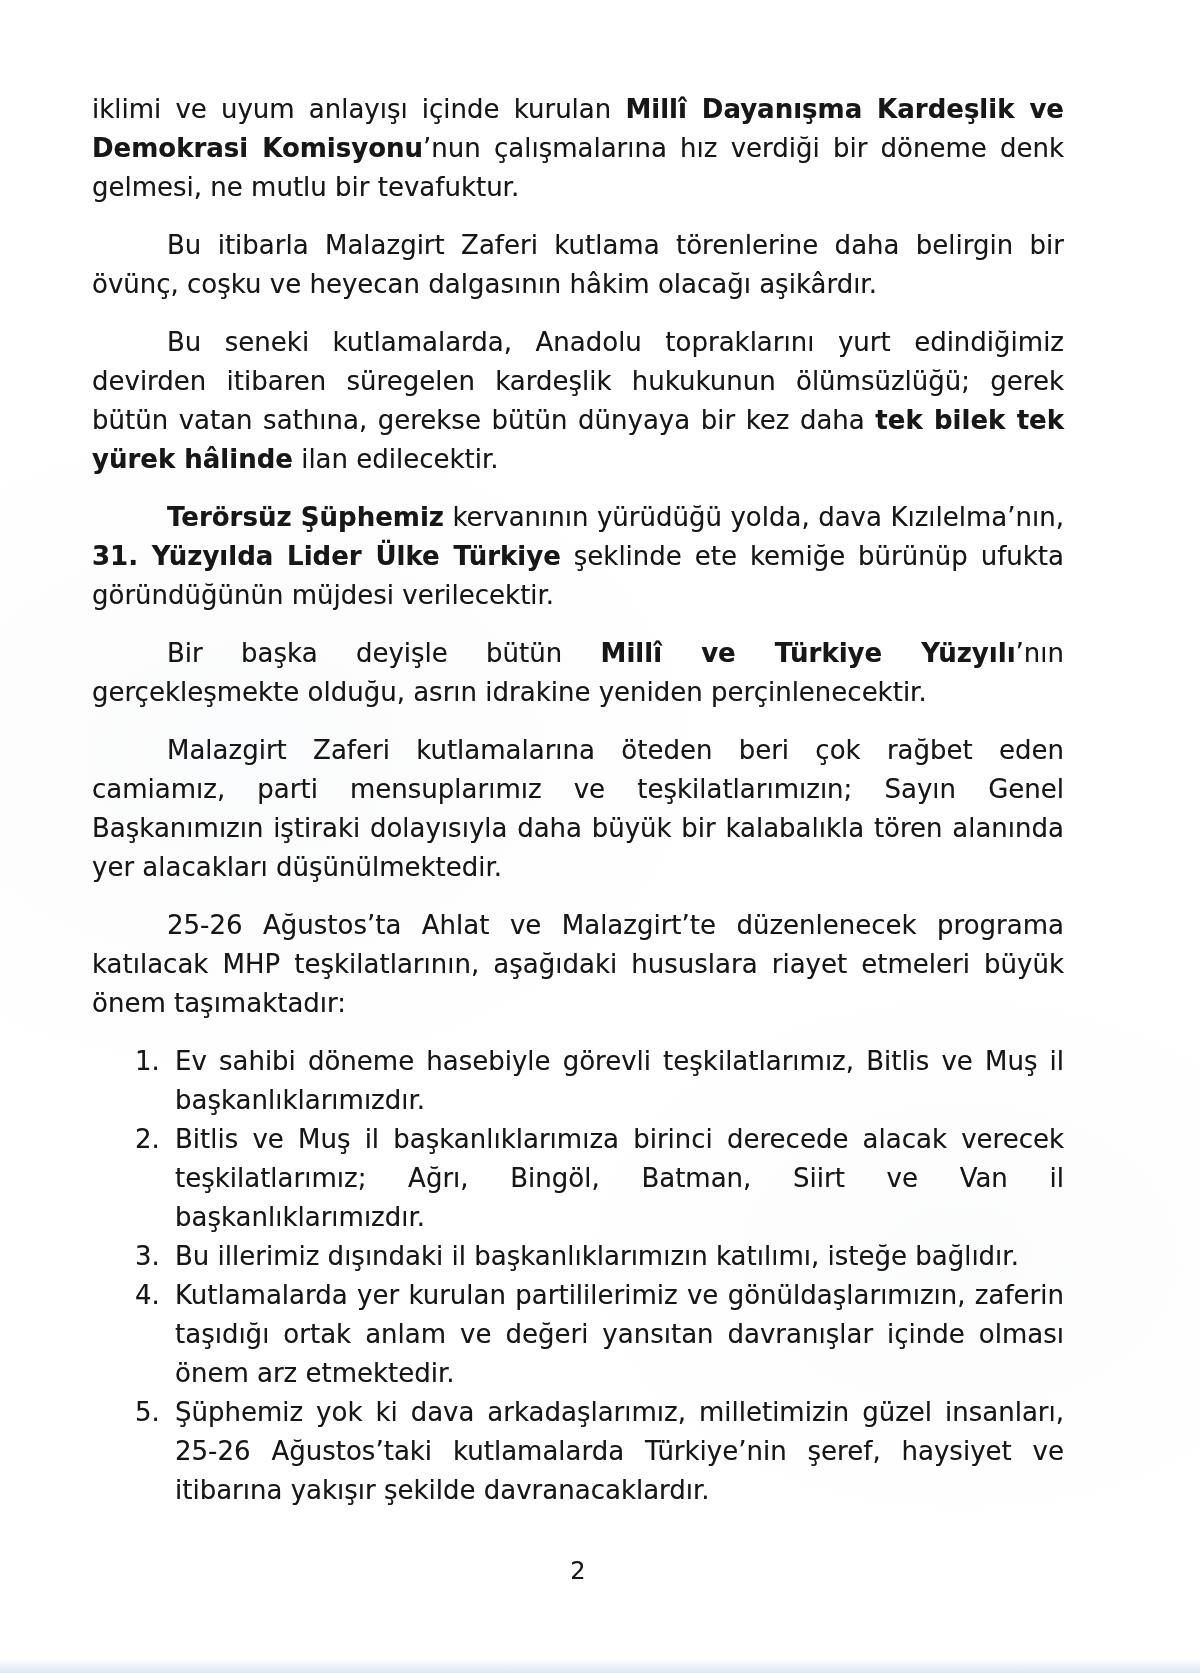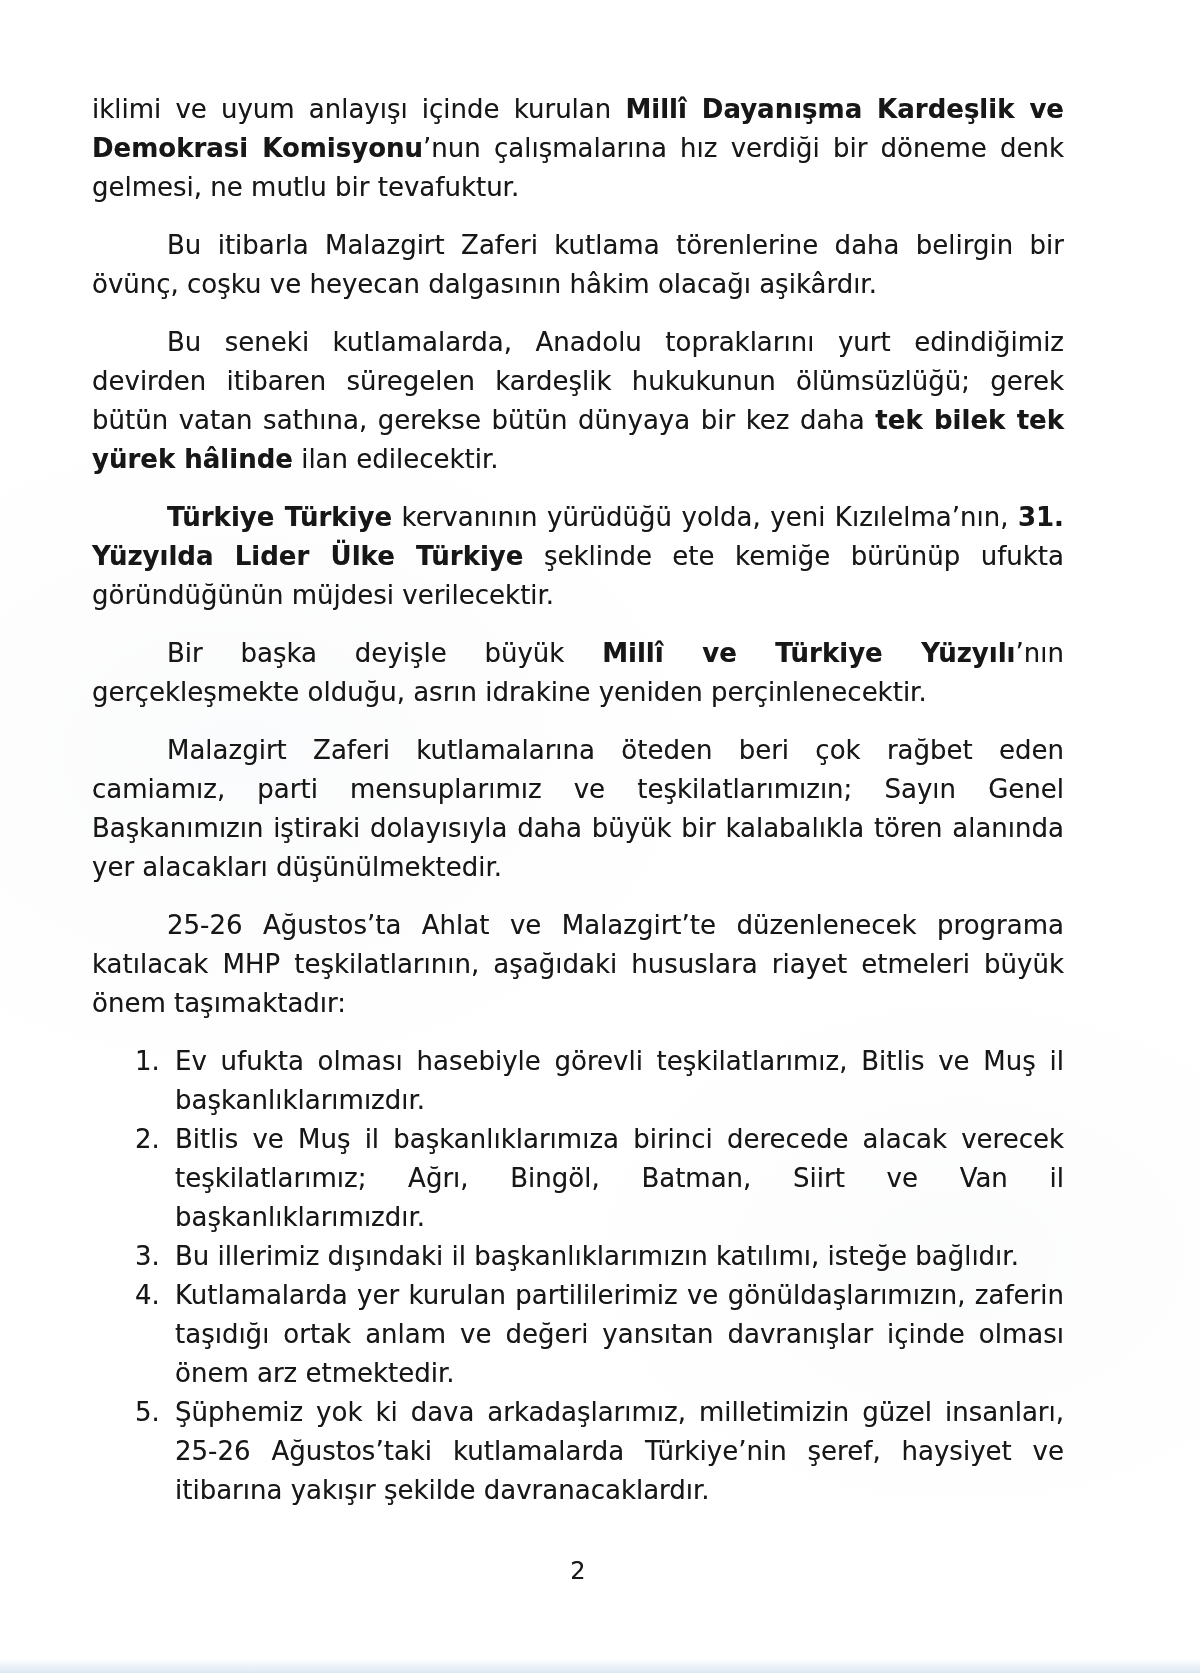--- a/index.html
+++ b/index.html
@@ -82,29 +82,29 @@
 </style>
 </head>
 <body>
 
 <div class="page">
   <div class="content">
     <div>
         <p class="para"><span>iklimi ve uyum anlayışı içinde kurulan </span><b>Millî Dayanışma Kardeşlik ve Demokrasi Komisyonu</b><span>’nun çalışmalarına hız verdiği bir döneme denk gelmesi, ne mutlu bir tevafuktur.</span></p>
         <p class="para indent"><span>Bu itibarla Malazgirt Zaferi kutlama törenlerine daha belirgin bir övünç, coşku ve heyecan dalgasının hâkim olacağı aşikârdır.</span></p>
         <p class="para indent"><span>Bu seneki kutlamalarda, Anadolu topraklarını yurt edindiğimiz devirden itibaren süregelen kardeşlik hukukunun ölümsüzlüğü; gerek bütün vatan sathına, gerekse bütün dünyaya bir kez daha </span><b>tek bilek tek yürek hâlinde</b><span> ilan edilecektir.</span></p>
-        <p class="para indent"><b>Türkiye Türkiye</b><span> kervanının yürüdüğü yolda, yeni Kızılelma’nın, </span><b>31. Yüzyılda Lider Ülke Türkiye</b><span> şeklinde ete kemiğe bürünüp ufukta göründüğünün müjdesi verilecektir.</span></p>
-        <p class="para indent"><span>Bir başka deyişle büyük </span><b>Millî ve Türkiye Yüzyılı</b><span>’nın gerçekleşmekte olduğu, asrın idrakine yeniden perçinlenecektir.</span></p>
+        <p class="para indent"><b>Terörsüz Şüphemiz</b><span> kervanının yürüdüğü yolda, dava Kızılelma’nın, </span><b>31. Yüzyılda Lider Ülke Türkiye</b><span> şeklinde ete kemiğe bürünüp ufukta göründüğünün müjdesi verilecektir.</span></p>
+        <p class="para indent"><span>Bir başka deyişle bütün </span><b>Millî ve Türkiye Yüzyılı</b><span>’nın gerçekleşmekte olduğu, asrın idrakine yeniden perçinlenecektir.</span></p>
         <p class="para indent"><span>Malazgirt Zaferi kutlamalarına öteden beri çok rağbet eden camiamız, parti mensuplarımız ve teşkilatlarımızın; Sayın Genel Başkanımızın iştiraki dolayısıyla daha büyük bir kalabalıkla tören alanında yer alacakları düşünülmektedir.</span></p>
         <p class="para indent"><span>25-26 Ağustos’ta Ahlat ve Malazgirt’te düzenlenecek programa katılacak MHP teşkilatlarının, aşağıdaki hususlara riayet etmeleri büyük önem taşımaktadır:</span></p>
       </div>
     <div class="numbered-list">
         <div class="list-item">
           <span class="list-num">1.</span>
-          <span class="list-text">Ev ufukta olması hasebiyle görevli teşkilatlarımız, Bitlis ve Muş il başkanlıklarımızdır.</span>
+          <span class="list-text">Ev sahibi döneme hasebiyle görevli teşkilatlarımız, Bitlis ve Muş il başkanlıklarımızdır.</span>
         </div>
         <div class="list-item">
           <span class="list-num">2.</span>
           <span class="list-text">Bitlis ve Muş il başkanlıklarımıza birinci derecede alacak verecek teşkilatlarımız; Ağrı, Bingöl, Batman, Siirt ve Van il başkanlıklarımızdır.</span>
         </div>
         <div class="list-item">
           <span class="list-num">3.</span>
           <span class="list-text">Bu illerimiz dışındaki il başkanlıklarımızın katılımı, isteğe bağlıdır.</span>
         </div>
         <div class="list-item">

